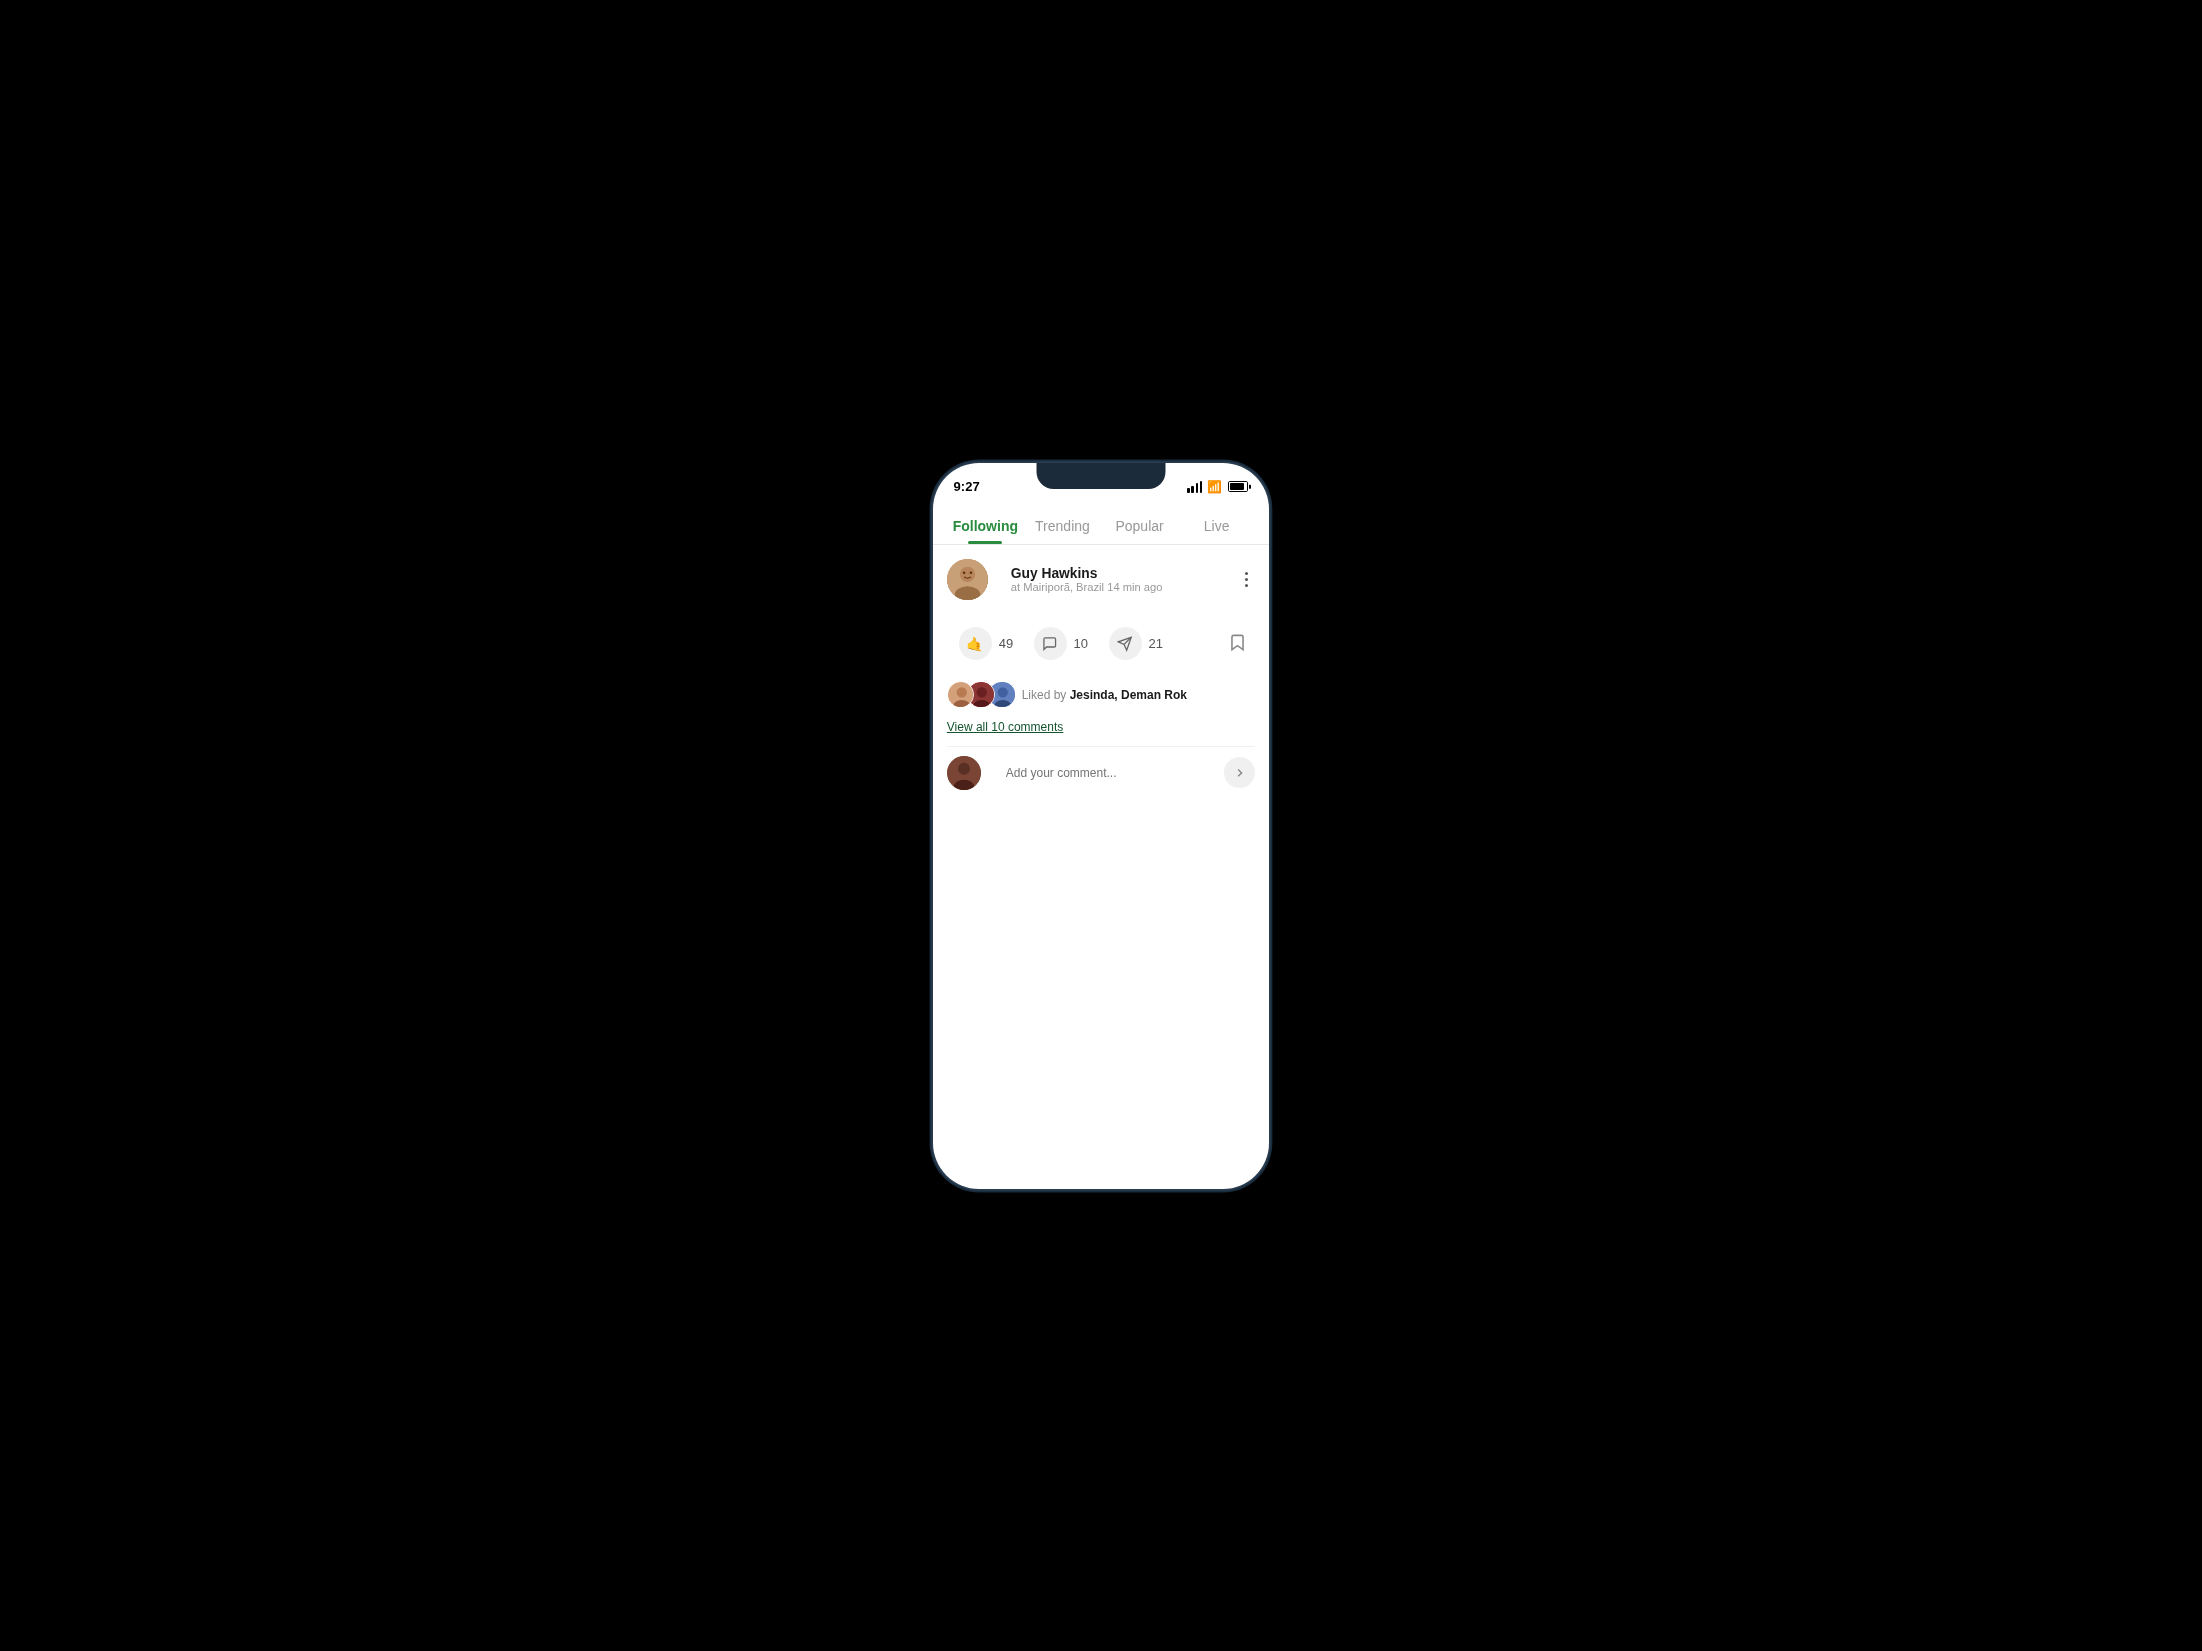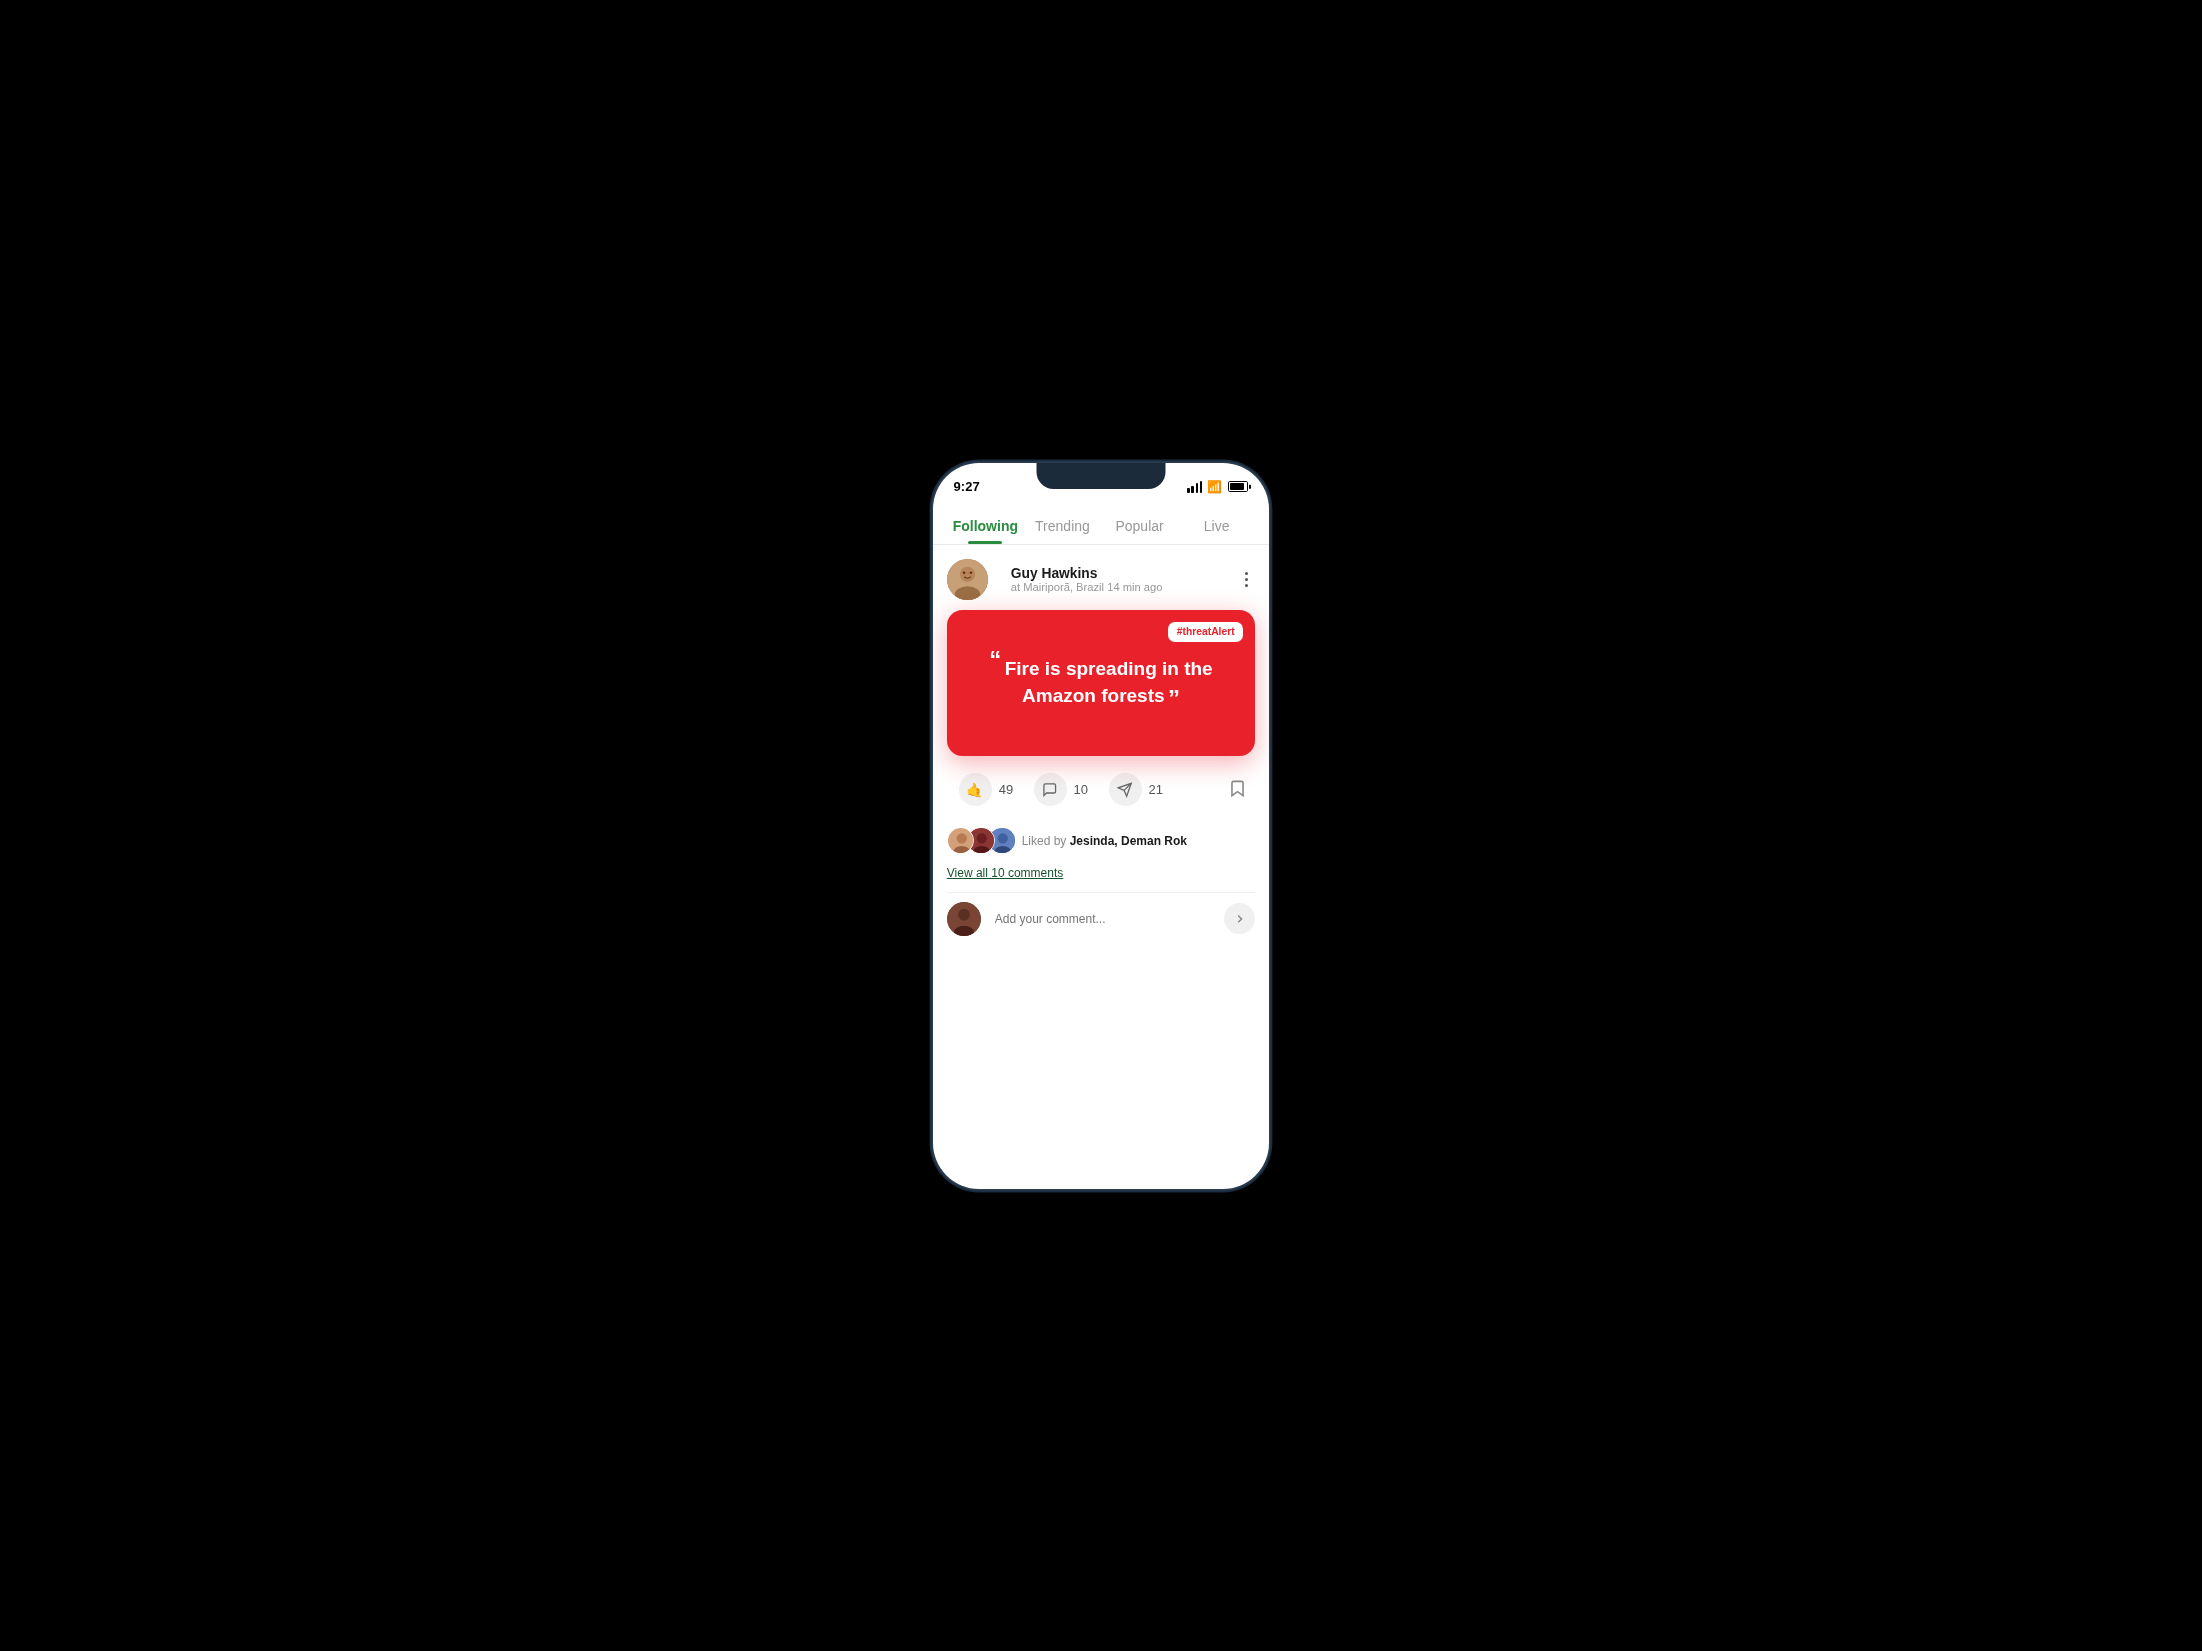--- a/index.html
+++ b/index.html
@@ -374,21 +374,21 @@
       color: #14532d;
       padding: 3.4px 0 12px;
       cursor: pointer;
       text-decoration: underline;
     }
 
     
     .comment-input-row {
       display: flex;
       align-items: center;
-      gap: 14px;
+      gap: 25px;
       padding: 8.6px 0 13.8px;
       border-top: 0.9px solid #f0f0f0;
     }
 
     .comment-avatar {
       width: 34px;
       height: 34px;
       border-radius: 50%;
       background: linear-gradient(135deg, #8b6555, #5a3525);
       flex-shrink: 0;
@@ -486,26 +486,20 @@
               </span>
             </div>
           </div>
           <div class="more-btn">
             <div class="more-dot"></div>
             <div class="more-dot"></div>
             <div class="more-dot"></div>
           </div>
         </div>
 
-        <div class="alert-card">
-          <span class="threat-badge">#threatAlert</span>
-          <p class="alert-text">
-            <span class="quote-left">“</span><span>Fire is spreading in the Amazon forests</span><span class="quote-right">”</span>
-          </p>
-        </div>
 
         <div class="actions-row">
           <div class="action-btn">
             <div class="action-icon">🤙</div>
             <span class="action-count">49</span>
           </div>
           <div class="action-btn">
             <div class="action-icon">
               <svg width="15.5" height="15.5" viewBox="0 0 24 24" fill="none" stroke="#666" stroke-width="2">
                 <path d="M21 15a2 2 0 0 1-2 2H7l-4 4V5a2 2 0 0 1 2-2h14a2 2 0 0 1 2 2z"></path>

